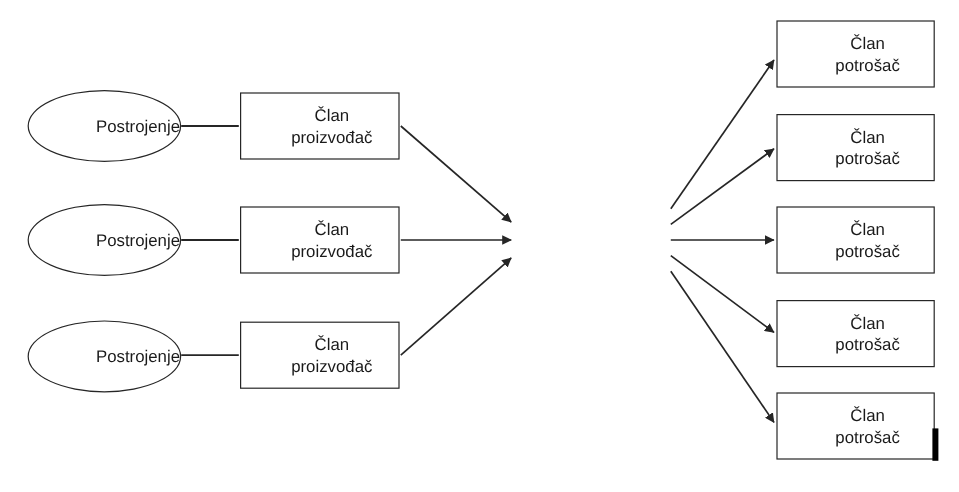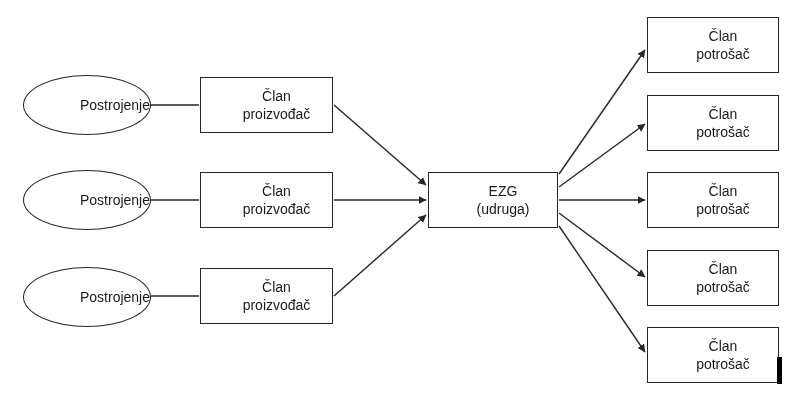--- a/index.html
+++ b/index.html
@@ -112,24 +112,20 @@
   </div>
   <div class="node rect-producer" style="top:172px">
     <span>Član</span>
     <span>proizvođač</span>
   </div>
   <div class="node rect-producer" style="top:268px">
     <span>Član</span>
     <span>proizvođač</span>
   </div>
 
-  <div class="node rect-hub">
-    <span>EZG</span>
-    <span>(udruga)</span>
-  </div>
 
   <div class="node rect-consumer" style="top:17px">
     <span>Član</span>
     <span>potrošač</span>
   </div>
   <div class="node rect-consumer" style="top:95px">
     <span>Član</span>
     <span>potrošač</span>
   </div>
   <div class="node rect-consumer" style="top:172px">

